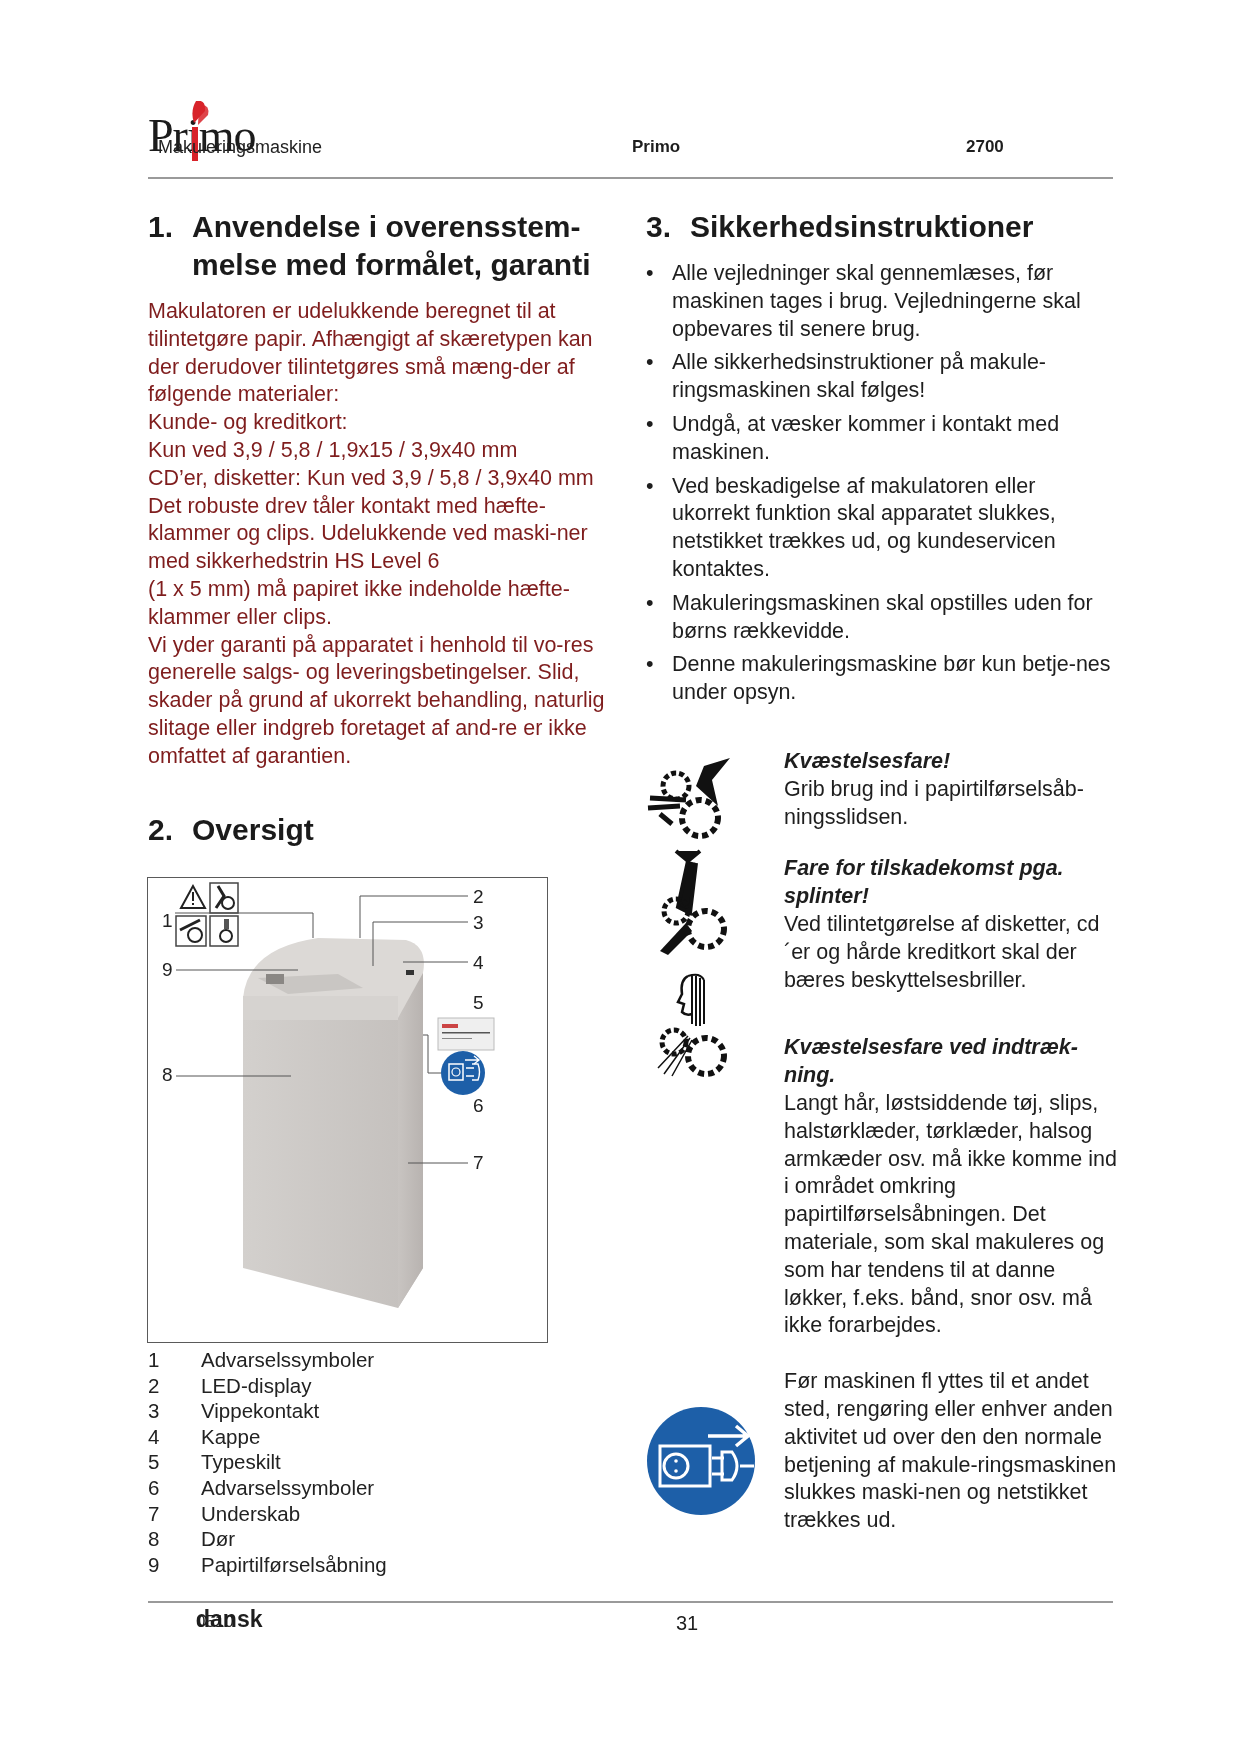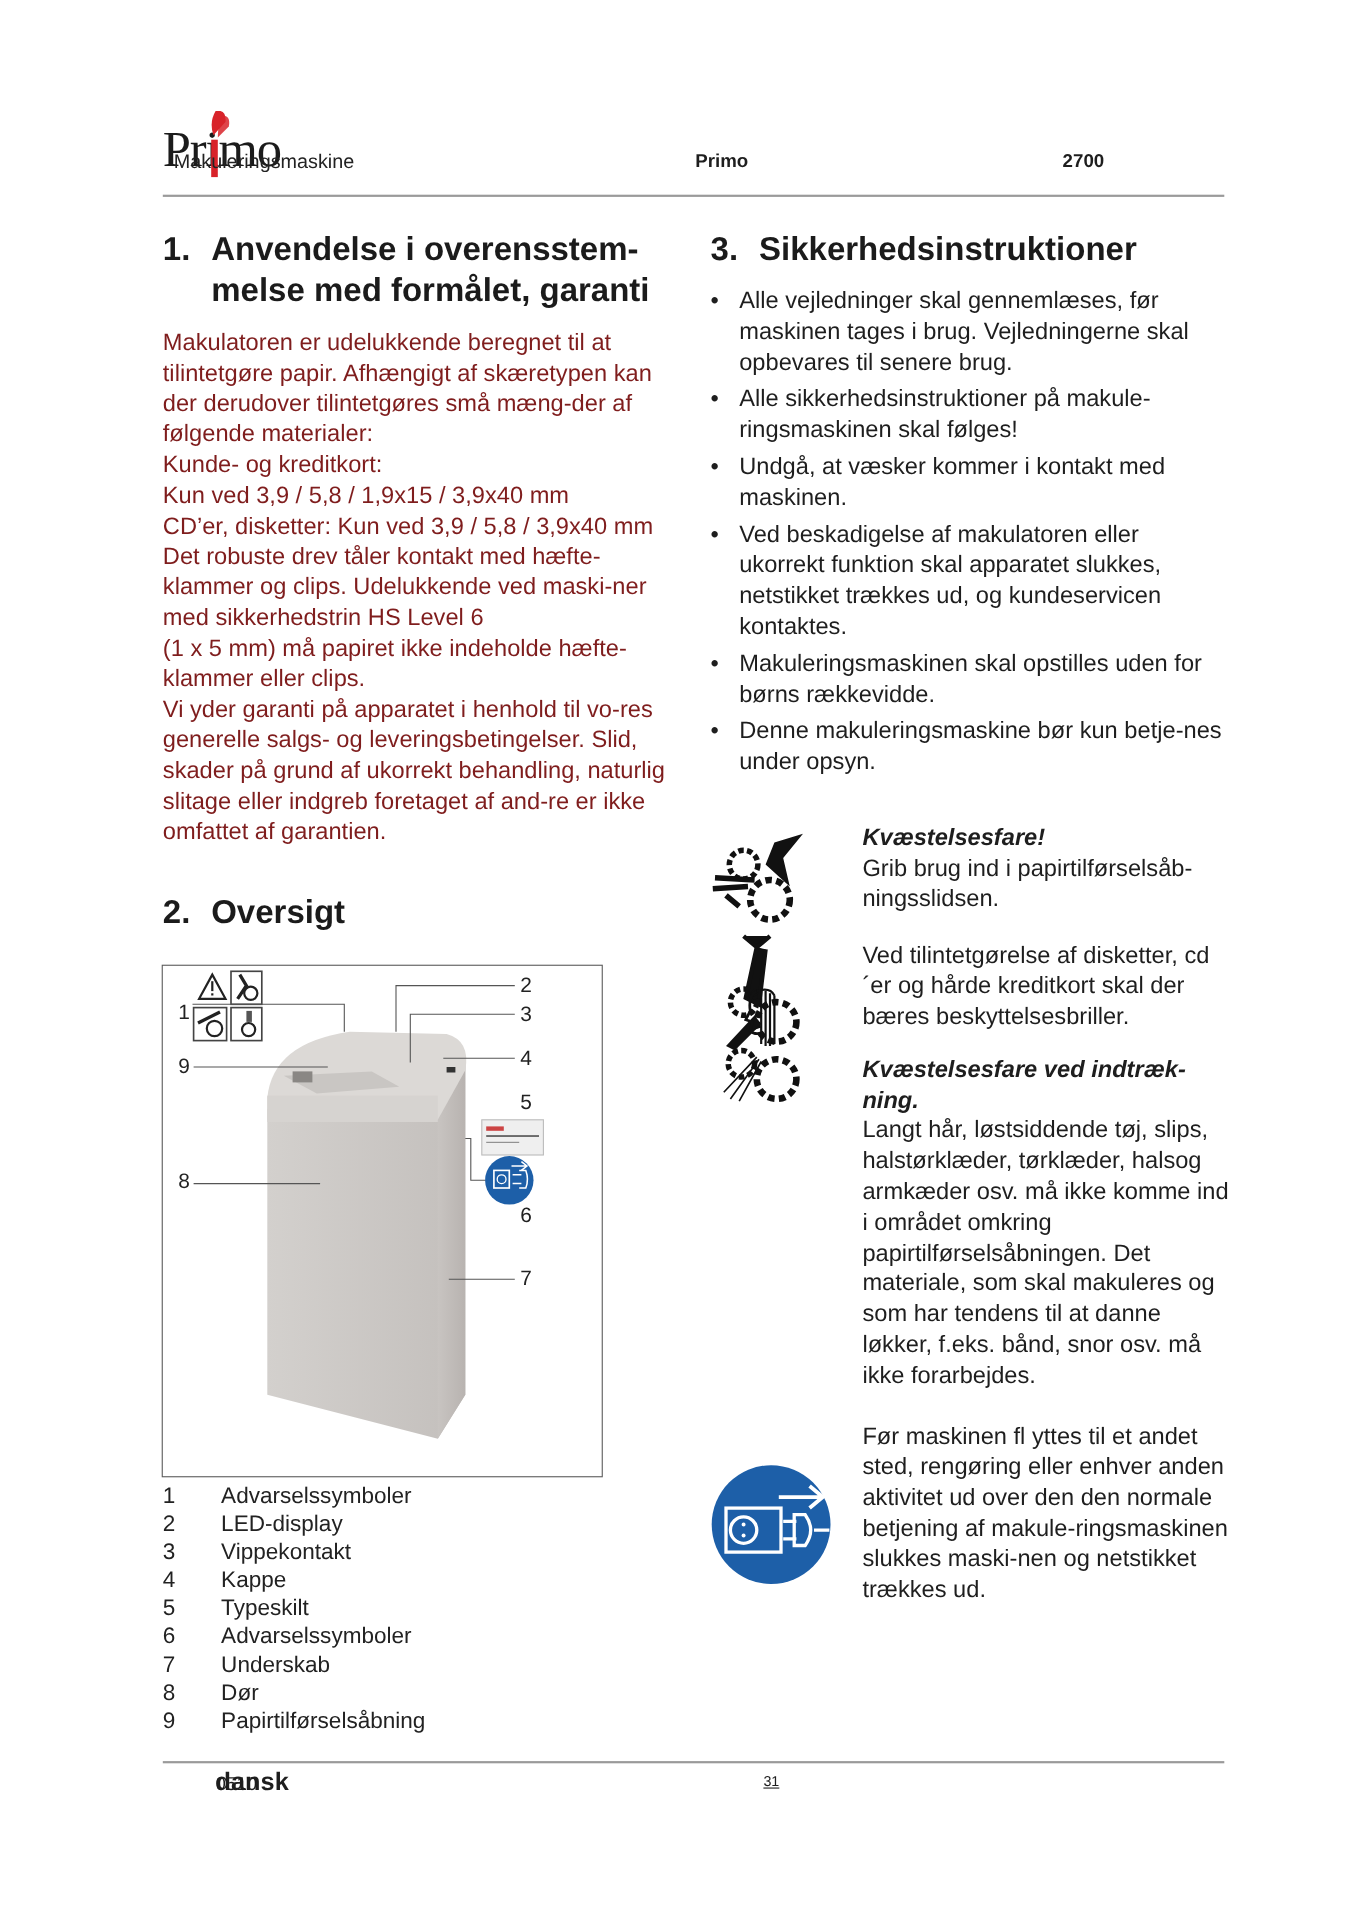--- a/index.html
+++ b/index.html
@@ -36,21 +36,21 @@
              border: 1.5px solid #5a5a5a; box-sizing: border-box; background: #fff; }
   .callout { position: absolute; font-size: 19px; color: #222; }
 
   .legend { position: absolute; left: 148px; top: 1347px; font-size: 20.5px; line-height: 25.6px; color: #222; }
   .legend .row { display: flex; }
   .legend .n { width: 53px; }
 
   .rule-bot { position: absolute; left: 148px; top: 1601px; width: 965px; height: 2px; background: #9a9a9a; }
   .footer-code { position: absolute; left: 148px; top: 1612px; font-size: 17px; margin-left: 48px; }
   .footer-lang { position: absolute; left: 196px; top: 1606px; font-size: 23px; font-weight: bold; }
-  .footer-page { position: absolute; left: 694px; top: 1612px; font-size: 13px; text-decoration: underline; }
+  .footer-page { position: absolute; left: 676px; top: 1612px; font-size: 20px; }
 </style>
 </head>
 <body>
 
 <div class="header">
   <div class="logo">
     <svg class="accent" viewBox="0 0 22 62">
       <path d="M8 0 Q18 -2 17 10 L6 22 Q2 10 8 0Z" fill="#d8232a"></path>
       <path d="M14 4 Q22 4 20 14 L10 24 Q10 12 14 4Z" fill="#d8232a" opacity="0.85"></path>
       <rect x="4" y="26" width="6" height="34" fill="#d8232a"></rect>
@@ -213,23 +213,24 @@
     <div class="title">Kvæstelsesfare!</div>
     <div>Grib brug ind i papirtilførselsåb-ningsslidsen.</div>
   </div>
   <div class="warn-block" style="margin-top:24px">
     <svg style="position:absolute;left:10px;top:-8px" width="78" height="110" viewBox="0 0 78 110">
       <path d="M20 4 L32 14 L44 4 M32 14 L22 60 L34 66 L40 16" stroke="#111" stroke-width="4" fill="#111"></path>
       <circle cx="20" cy="64" r="12" fill="none" stroke="#111" stroke-width="5" stroke-dasharray="5 3"></circle>
       <circle cx="50" cy="82" r="18" fill="none" stroke="#111" stroke-width="6" stroke-dasharray="6 4"></circle>
       <path d="M4 104 L30 76 L36 84 L12 108 Z" fill="#111"></path>
     </svg>
+    <div class="title">Fare for tilskadekomst pga. splinter!</div>
     <div>Ved tilintetgørelse af disketter, cd´er og hårde kreditkort skal der bæres beskyttelsesbriller.</div>
   </div>
-  <div class="warn-block" style="margin-top:20px">
+  <div class="warn-block" style="margin-top:40px">
     <svg style="position:absolute;left:6px;top:-62px" width="84" height="110" viewBox="0 0 84 110">
       <path d="M36 4 Q28 8 30 22 L26 30 L32 32 L30 40 Q34 44 40 42" stroke="#111" stroke-width="2.5" fill="none"></path>
       <path d="M40 4 L40 52 M44 4 L44 54 M48 6 L48 54 M52 8 L52 52 M36 4 Q48 0 52 8" stroke="#111" stroke-width="2" fill="none"></path>
       <circle cx="22" cy="70" r="12" fill="none" stroke="#111" stroke-width="5" stroke-dasharray="5 3"></circle>
       <circle cx="54" cy="84" r="18" fill="none" stroke="#111" stroke-width="6" stroke-dasharray="6 4"></circle>
       <path d="M36 64 L6 96 M38 66 L12 102 M40 68 L20 104" stroke="#111" stroke-width="1.5"></path>
     </svg>
     <div class="title">Kvæstelsesfare ved indtræk-ning.</div>
     <div>Langt hår, løstsiddende tøj, slips, halstørklæder, tørklæder, halsog armkæder osv. må ikke komme ind i området omkring papirtilførselsåbningen. Det materiale, som skal makuleres og som har tendens til at danne løkker, f.eks. bånd, snor osv. må ikke forarbejdes.</div>
   </div>

